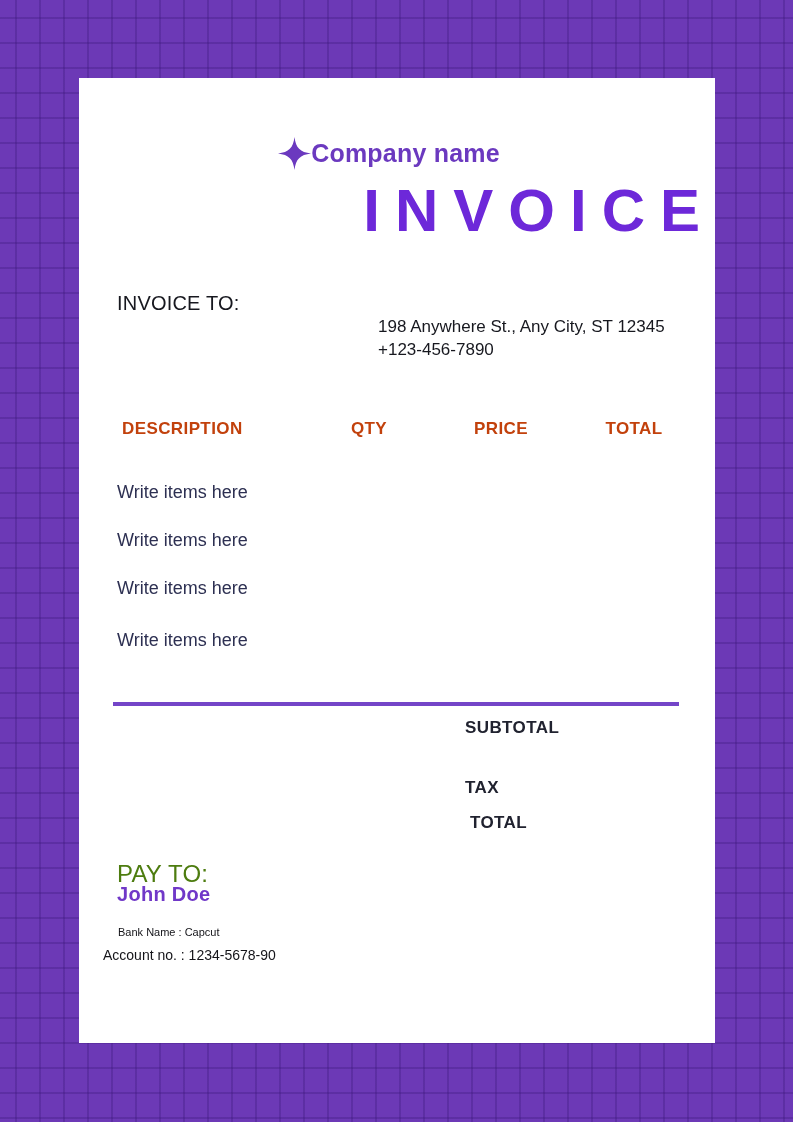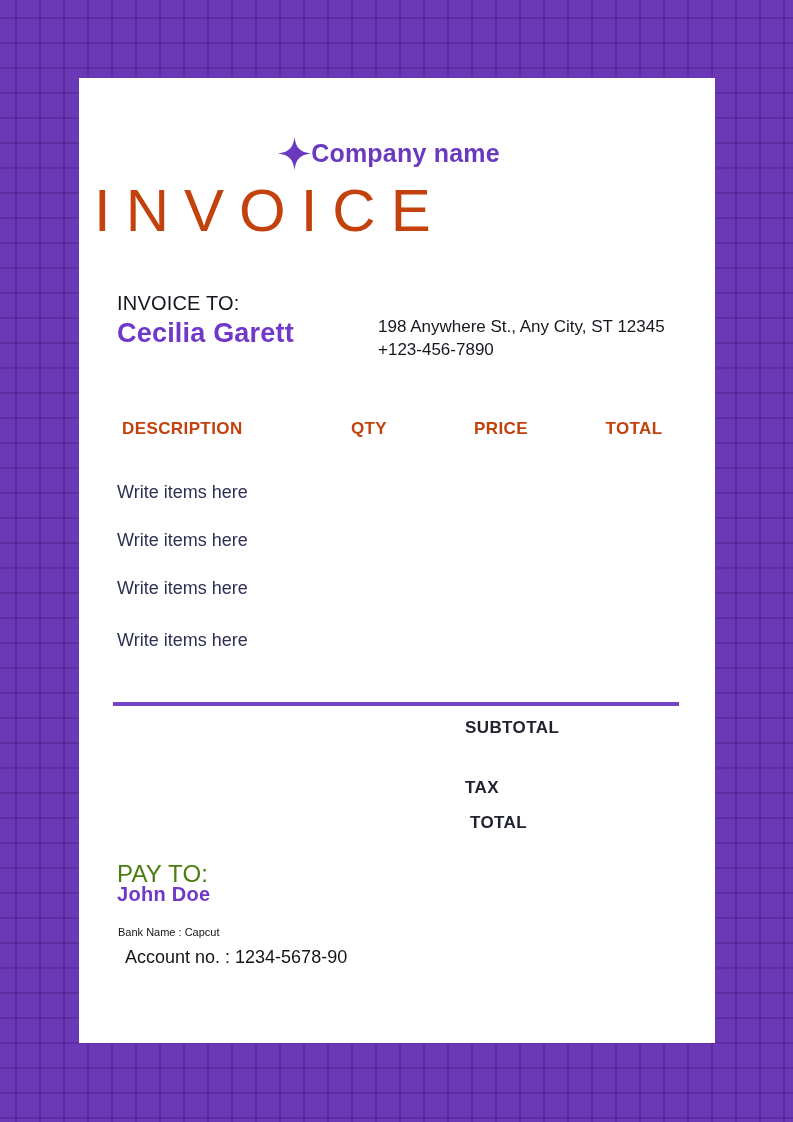--- a/index.html
+++ b/index.html
@@ -41,24 +41,24 @@
     color: #6B39BF;
     font-size: 25px;
     font-weight: bold;
     letter-spacing: 0.2px;
     white-space: nowrap;
   }
   .invoice-title {
     top: 98px;
     left: 0;
     width: 100%;
-    text-align: left;
-    color: #c2410c;
+    text-align: right;
+    color: #6d28d9;
     font-size: 60px;
-    font-weight: normal;
+    font-weight: bold;
     letter-spacing: 15px;
     text-indent: 15px;
     white-space: nowrap;
   }
 
   
   .invoice-to-label {
     left: 38px; top: 214px;
     font-size: 20px;
     color: #17181F;
@@ -139,42 +139,41 @@
     letter-spacing: 0.3px;
     white-space: nowrap;
   }
   .bank-line {
     left: 39px; top: 848px;
     font-size: 11px;
     color: #141419;
     white-space: nowrap;
   }
   .account-line {
-    left: 46px; top: 869px;
-    font-size: 18px;
+    left: 24px; top: 869px;
+    font-size: 14px;
     color: #141419;
     white-space: nowrap;
   }
 </style>
 </head>
 <body>
 
 <div class="card">
 
   <div class="abs brand-row">
     <svg class="sparkle" viewBox="0 0 100 100" xmlns="http://www.w3.org/2000/svg" aria-hidden="true">
       <path d="M50 0 C54 33 67 46 100 50 C67 54 54 67 50 100 C46 67 33 54 0 50 C33 46 46 33 50 0 Z" fill="#6B39BF"></path>
     </svg>
     <span class="company-name">Company name</span>
   </div>
 
   <div class="abs invoice-title">INVOICE</div>
 
   <div class="abs invoice-to-label">INVOICE TO:</div>
-  <div class="abs customer-name">Cecilia Garett</div>
   <div class="abs address-block">
     <div>198 Anywhere St., Any City, ST 12345</div>
     <div>+123-456-7890</div>
   </div>
 
   <div class="abs th th-desc">DESCRIPTION</div>
   <div class="abs th th-qty">QTY</div>
   <div class="abs th th-price">PRICE</div>
   <div class="abs th th-total">TOTAL</div>
 

